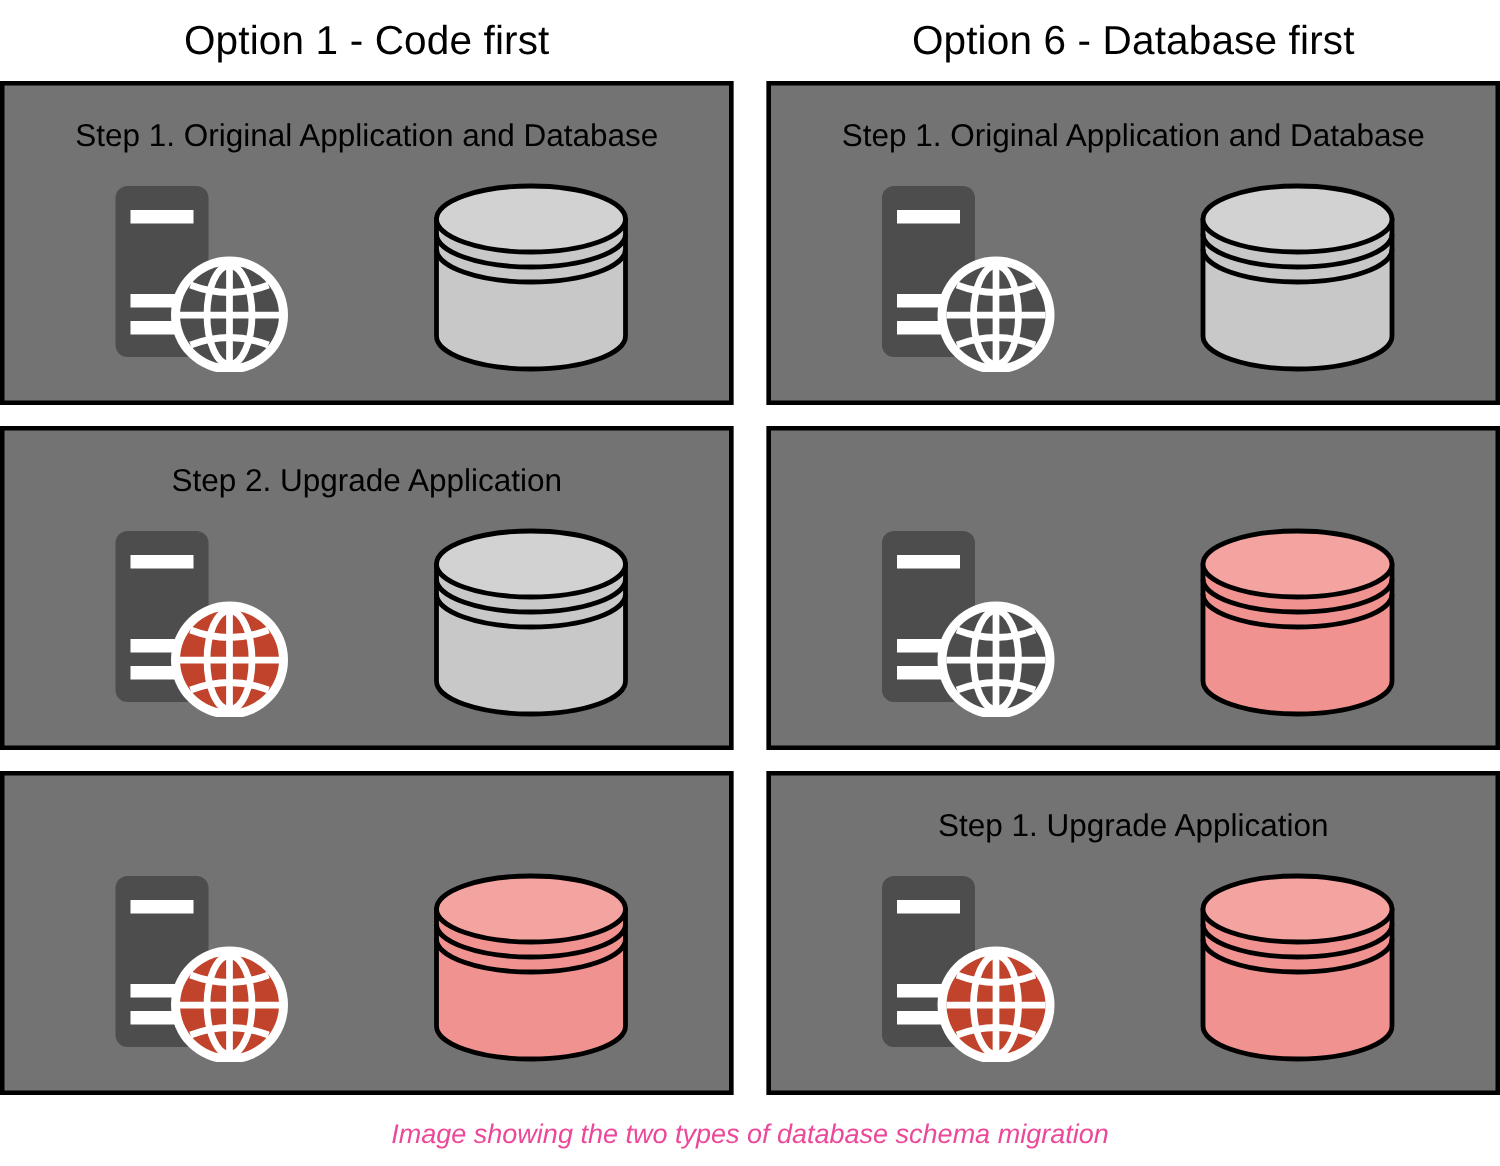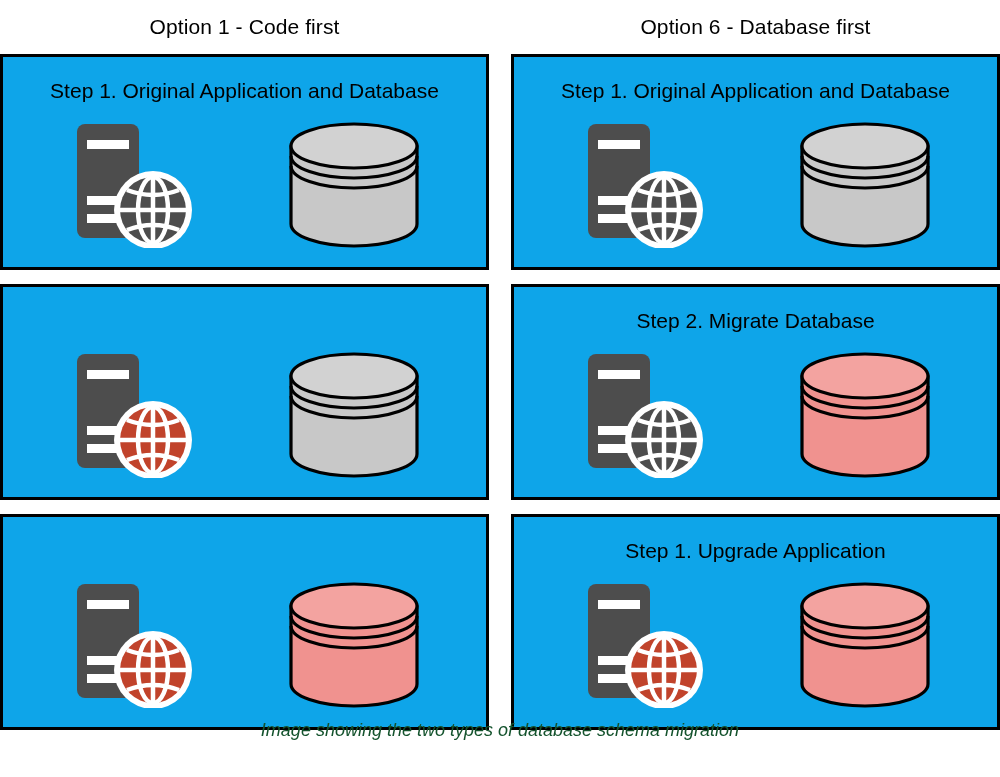--- a/index.html
+++ b/index.html
@@ -29,34 +29,34 @@
     flex-direction: row;
     justify-content: space-between;
   }
   .column {
     width: 489px;
     display: flex;
     flex-direction: column;
   }
   .column-title {
     text-align: center;
-    font-size: 21px;
+    font-size: 27px;
     line-height: 54px;
     height: 54px;
     color: #000;
     font-weight: 400;
     letter-spacing: 0.1px;
     white-space: nowrap;
   }
   .panel {
     border: 3px solid #000000;
     box-sizing: border-box;
     height: 216px;
     margin-bottom: 14px;
-    background: #0ea5e9;
+    background: #737373;
     position: relative;
     display: flex;
     flex-direction: column;
     align-items: center;
   }
   .panel-title {
     font-size: 21px;
     line-height: 1;
     margin-top: 23px;
     text-align: center;
@@ -81,26 +81,26 @@
     position: absolute;
     left: 276px;
     top: 4px;
     width: 150px;
     height: 140px;
   }
   .svg-icon { display: block; width: 100%; height: 100%; }
   .caption {
     position: absolute;
     left: 0;
-    top: 720px;
+    top: 746px;
     width: 1000px;
     text-align: center;
     font-style: italic;
     font-size: 18px;
-    color: #14532d;
+    color: #ec4899;
     white-space: nowrap;
   }
 </style>
 </head>
 <body>
 
 <div class="diagram">
 
   <div class="columns">
 
@@ -134,20 +134,21 @@
               <path d="M 12 30 L 12 108 A 63 22 0 0 0 138 108 L 138 30 Z" fill="#C8C8C8" stroke="#000" stroke-width="3.2" stroke-linejoin="round"></path>
               <ellipse cx="75" cy="30" rx="63" ry="22" fill="#D2D2D2" stroke="#000" stroke-width="3.2"></ellipse>
               <path d="M 12 40 A 63 22 0 0 0 138 40" fill="none" stroke="#000" stroke-width="3.2"></path>
               <path d="M 12 50 A 63 22 0 0 0 138 50" fill="none" stroke="#000" stroke-width="3.2"></path>
             </svg>
           </div>
         </div>
       </div>
 
       <div class="panel">
+        <div class="panel-title">Step 2. Upgrade Application</div>
         <div class="panel-body">
           <div class="server-slot">
             <svg class="svg-icon" viewBox="0 0 125 130" xmlns="http://www.w3.org/2000/svg">
               <rect x="8" y="6" width="62" height="114" rx="8" ry="8" fill="#4D4D4D"></rect>
               <rect x="18" y="22" width="42" height="9" fill="#ffffff"></rect>
               <rect x="18" y="78" width="42" height="9" fill="#ffffff"></rect>
               <rect x="18" y="96" width="42" height="9" fill="#ffffff"></rect>
               <g>
                 <circle cx="84" cy="92" r="39" fill="#ffffff"></circle>
                 <circle cx="84" cy="92" r="33" fill="#C1432B"></circle>
@@ -235,21 +236,20 @@
               <path d="M 12 30 L 12 108 A 63 22 0 0 0 138 108 L 138 30 Z" fill="#C8C8C8" stroke="#000" stroke-width="3.2" stroke-linejoin="round"></path>
               <ellipse cx="75" cy="30" rx="63" ry="22" fill="#D2D2D2" stroke="#000" stroke-width="3.2"></ellipse>
               <path d="M 12 40 A 63 22 0 0 0 138 40" fill="none" stroke="#000" stroke-width="3.2"></path>
               <path d="M 12 50 A 63 22 0 0 0 138 50" fill="none" stroke="#000" stroke-width="3.2"></path>
             </svg>
           </div>
         </div>
       </div>
 
       <div class="panel">
-        <div class="panel-title">Step 2. Migrate Database</div>
         <div class="panel-body">
           <div class="server-slot">
             <svg class="svg-icon" viewBox="0 0 125 130" xmlns="http://www.w3.org/2000/svg">
               <rect x="8" y="6" width="62" height="114" rx="8" ry="8" fill="#4D4D4D"></rect>
               <rect x="18" y="22" width="42" height="9" fill="#ffffff"></rect>
               <rect x="18" y="78" width="42" height="9" fill="#ffffff"></rect>
               <rect x="18" y="96" width="42" height="9" fill="#ffffff"></rect>
               <g>
                 <circle cx="84" cy="92" r="39" fill="#ffffff"></circle>
                 <circle cx="84" cy="92" r="33" fill="#4D4D4D"></circle>

